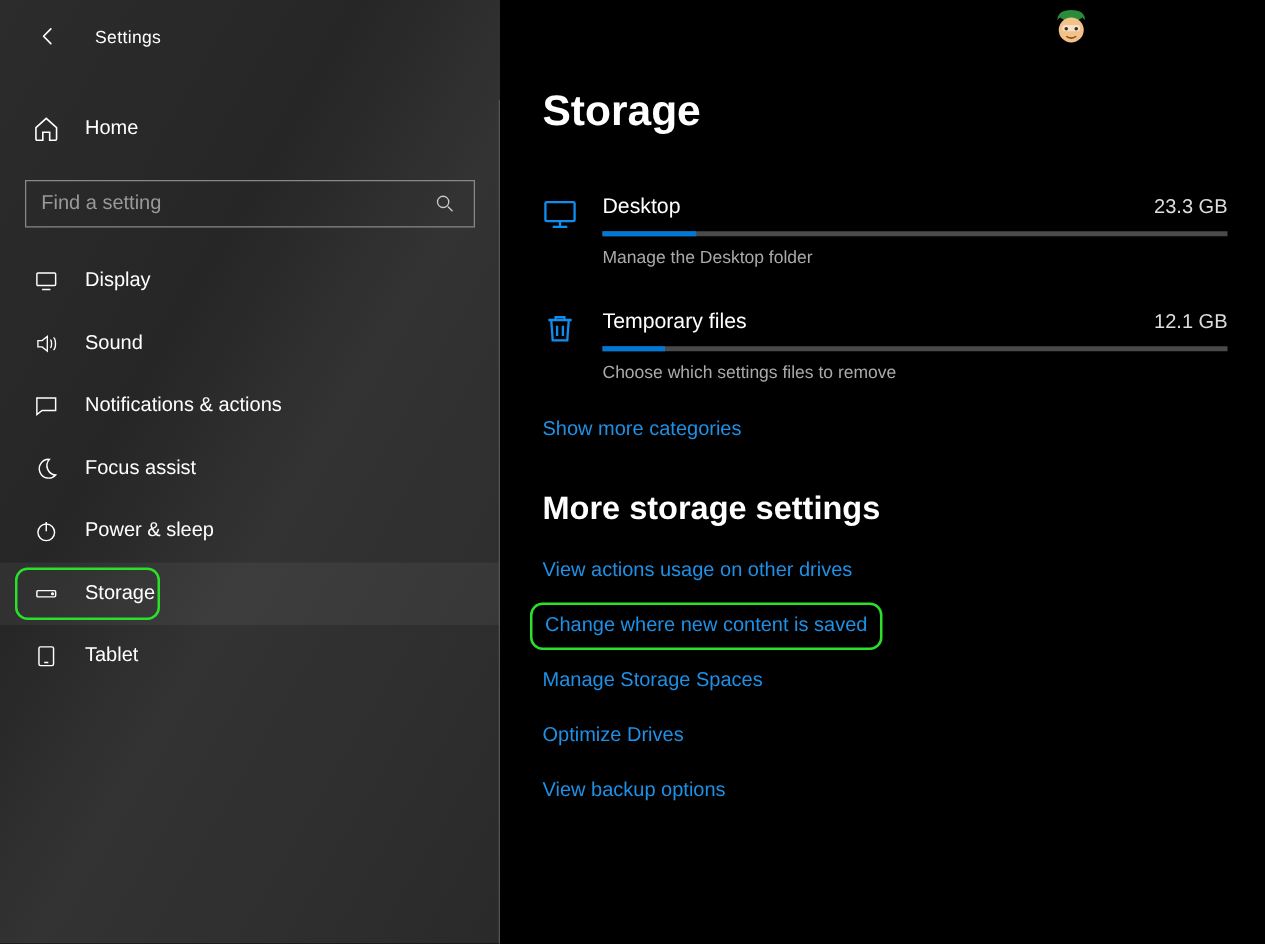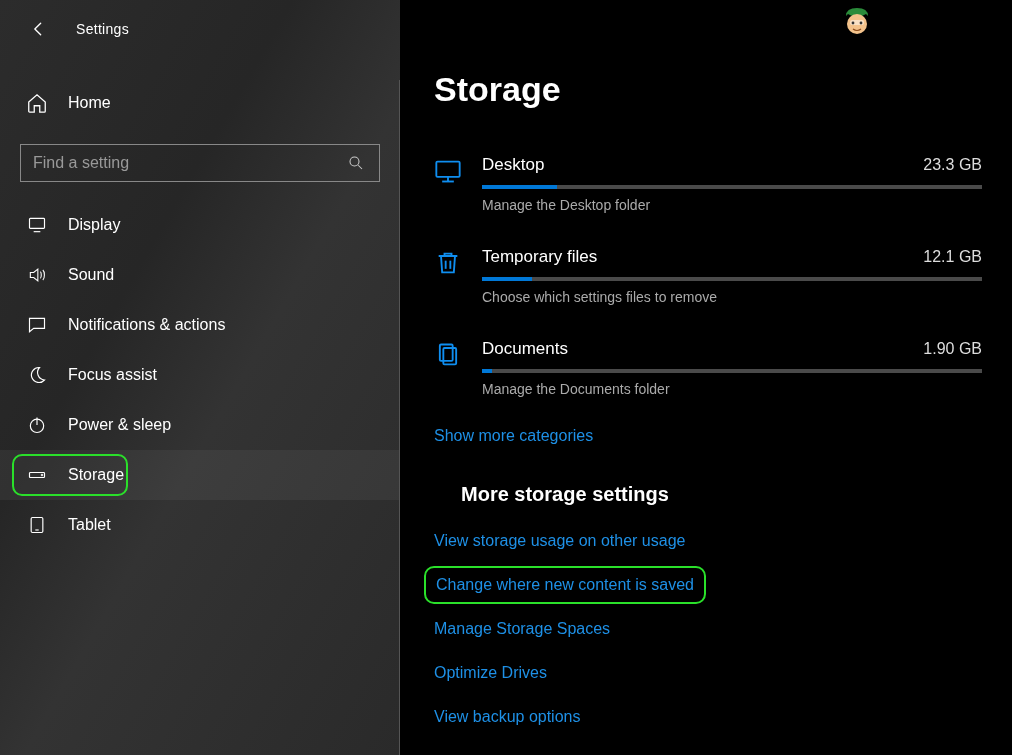--- a/index.html
+++ b/index.html
@@ -101,21 +101,21 @@
   .bar {
     height:4px; background:#4a4a4a; margin:10px 0 8px 0; position:relative;
   }
   .bar-fill { position:absolute; left:0; top:0; bottom:0; background:#0078d7; }
   .storage-desc { font-size:14px; color:#aaa; }
   .link {
     color:#1e90e6; font-size:16px; cursor:pointer;
     display:inline-block; padding:2px 0;
   }
   .show-more { margin-top:-6px; margin-bottom:36px; }
-  .subheading { font-size:20px; font-weight:600; margin-bottom:24px;margin-left:27px; }
+  .subheading { font-size:26px; font-weight:600; margin-bottom:24px; }
   .link-list .link { display:block; margin-bottom:22px; }
   .link-highlight {
     border:2px solid #2ae02a; border-radius:10px;
     padding:6px 10px 6px 10px; margin:-8px 0 14px -10px;
     display:inline-block;
   }
   .avatar {
     position:absolute; top:6px; right:140px;
     width:30px; height:34px;
   }
@@ -268,45 +268,27 @@
           <span class="storage-name">Temporary files</span>
           <span class="storage-size">12.1 GB</span>
         </div>
         <div class="bar">
             <div class="bar-fill" style="width:10%"></div>
           </div>
         <div class="storage-desc">Choose which settings files to remove</div>
       </div>
     </div>
 
-    <div class="storage-item">
-      <div class="storage-icon">
-        <svg viewBox="0 0 24 24" width="28" height="28">
-            <rect x="5" y="3" width="11" height="14" rx="1"></rect>
-            <rect x="8" y="6" width="11" height="14" rx="1"></rect>
-          </svg>
-      </div>
-      <div class="storage-body">
-        <div class="storage-head">
-          <span class="storage-name">Documents</span>
-          <span class="storage-size">1.90 GB</span>
-        </div>
-        <div class="bar">
-            <div class="bar-fill" style="width:2%"></div>
-          </div>
-        <div class="storage-desc">Manage the Documents folder</div>
-      </div>
-    </div>
 
     <div class="show-more"><span class="link">Show more categories</span></div>
 
     <div class="subheading">More storage settings</div>
 
     <div class="link-list">
-      <span class="link">View storage usage on other usage</span>
+      <span class="link">View actions usage on other drives</span>
       <span class="link-highlight">
         <span class="link" style="margin:0">Change where new content is saved</span>
       </span>
       <span class="link">Manage Storage Spaces</span>
       <span class="link">Optimize Drives</span>
       <span class="link">View backup options</span>
     </div>
   </div>
 </div>
 

